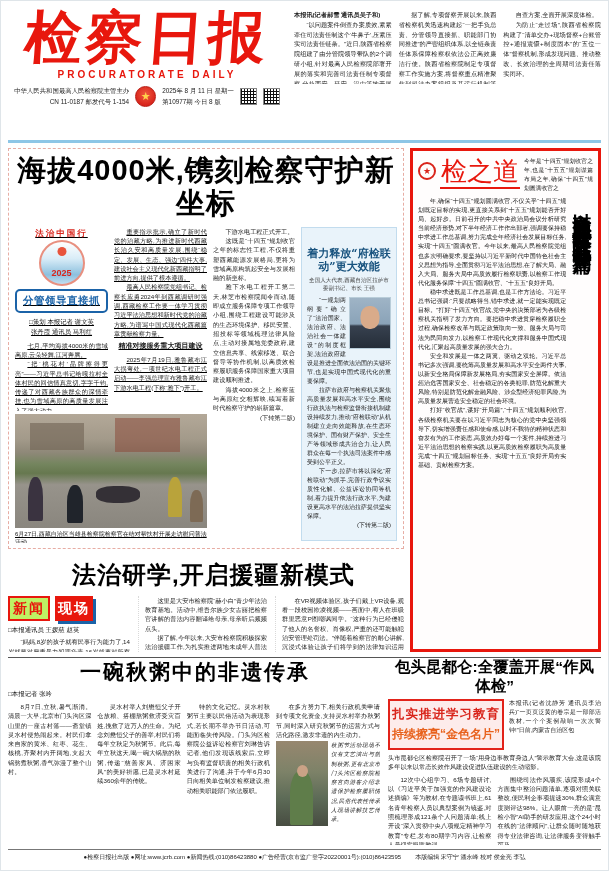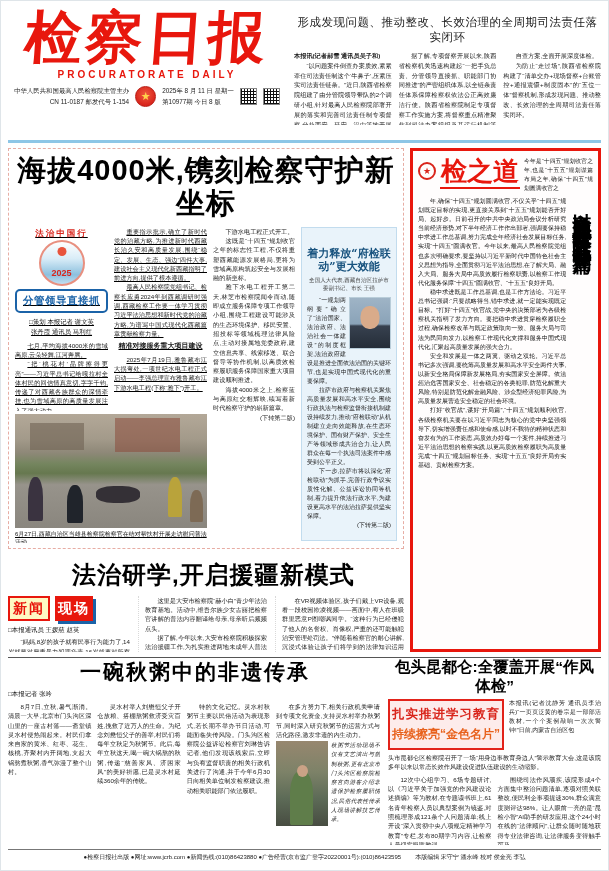--- a/index.html
+++ b/index.html
@@ -64,36 +64,36 @@
   .fj-head{font-family:"DejaVu Serif",serif;font-size:11px;color:#17527e;text-align:center;font-weight:bold;margin:15px 0 3px;line-height:1.25;}
   .fj-byline{font-size:5.6px;color:#444;text-align:center;margin-bottom:3px;}
   .fj-photo{float:right;width:42px;height:52px;margin:1px 0 2px 3px;border:1px solid #b9cdd9;background:linear-gradient(180deg,#9fb4c6 0%,#8aa3b8 52%,#37414f 56%,#252d38 100%);position:relative;}
   .fj-face{position:absolute;top:8px;left:50%;transform:translateX(-50%);width:19px;height:23px;background:#d9ab8a;border-radius:45%;}
   .fujian .smalltext{font-size:6px;}
 
   
   .jzd{flex:1;min-width:0;border:3px solid #e8170d;padding:6px 5px 5px;display:flex;flex-direction:column;overflow:hidden;background:#fffdfd;}
   .jzd-head{display:flex;align-items:flex-start;gap:4px;margin-bottom:4px;flex:none;}
   .jzd-emblem{width:18px;height:18px;border-radius:50%;border:2px solid #d9251c;color:#d9251c;font-size:9px;display:flex;align-items:center;justify-content:center;margin-top:5px;flex:none;}
-  .jzd-logo{font-family:"DejaVu Serif",serif;font-size:26px;font-weight:700;color:#e8170d;line-height:1.1;flex:none;border-bottom:2px solid #e8170d;padding:0 1px 1px;}
+  .jzd-logo{font-family:"DejaVu Serif",serif;font-size:26px;font-weight:400;color:#e8170d;line-height:1.1;flex:none;border-bottom:2px solid #e8170d;padding:0 1px 1px;}
   .jzd-intro{flex:1;min-width:0;font-size:5.8px;line-height:1.55;color:#222;text-align:justify;}
   .jzd-content{flex:1;display:flex;gap:5px;overflow:hidden;}
   .jzd-text{flex:1;min-width:0;font-size:6px;line-height:1.52;text-align:justify;color:#111;overflow:hidden;}
   .jzd-text p{text-indent:2em;}
   .jzd-vert{writing-mode:vertical-rl;text-orientation:upright;font-size:19px;font-weight:900;letter-spacing:2px;line-height:1.15;color:#000;flex:none;}
 
   
   .yanxue{margin-top:5px;flex:1;overflow:hidden;}
   .yx-headline{font-size:24px;font-weight:900;margin:5px 0 5px 64px;letter-spacing:1px;color:#000;}
   .yx-cols{display:flex;gap:8px;height:100px;overflow:hidden;}
   .yx-col{flex:1;min-width:0;font-size:6.2px;line-height:1.5;text-align:justify;color:#222;}
   .yx-col + .yx-col{border-left:1px dotted #d9d9d9;padding-left:6px;}
   .yx-col p{text-indent:2em;}
   .xwxc{display:flex;align-items:center;gap:5px;margin-bottom:4px;}
-  .xw{color:#e8170d;border:2px solid #e8170d;font-weight:900;font-size:14px;padding:0 3px;letter-spacing:2px;background:#fef9c3;}
+  .xw{color:#e8170d;border:2px solid #e8170d;font-weight:900;font-size:14px;padding:0 3px;letter-spacing:2px;background:#bef264;}
   .xc{background:#e8170d;color:#fff;font-weight:900;font-size:14px;padding:2px 3px;letter-spacing:2px;box-shadow:3px 3px 0 #1b63a8;}
   .yx-byline{font-size:6.4px;margin:2px 0 3px;color:#111;}
 
   
   .bottom{border-top:1px solid #555;margin-top:5px;display:flex;gap:8px;height:188px;overflow:hidden;}
   .qiuzhou{width:372px;flex:none;}
   .qz-headline{font-size:21px;font-weight:900;margin:0 0 4px 72px;letter-spacing:2px;color:#000;}
   .banner{background:#e2231a;color:#fff;font-weight:bold;font-size:9.2px;padding:3px 4px;width:192px;letter-spacing:0.2px;}
   .qz-byline{font-size:6.4px;margin:3px 0;color:#111;}
   .qz-cols{display:flex;gap:6px;height:124px;overflow:hidden;}
@@ -136,21 +136,20 @@
         <div class="emblem">★</div>
         <div class="mh-date">
           <div>2025年 8 月 11 日 星期一</div>
           <div>第10977期 今日 8 版</div>
         </div>
         <div class="qr"></div>
         <div class="qr"></div>
       </div>
     </div>
     <div class="top-article">
-      <div class="ta-subhead">形成发现问题、推动整改、长效治理的全周期司法责任落实闭环</div>
       <div class="cols3">
         <div class="tcol">
           <p class="no-indent"><b class="lead-b">本报讯(记者郝雪 通讯员吴子和)</b></p>
           <div>
               <p>“以问题案件倒查办案质效,紧紧牵住司法责任制这个‘牛鼻子’,压紧压实司法责任链条。”近日,陕西省检察院组建了由分管院领导带队的2个调研小组,针对最高人民检察院部署开展的落实和完善司法责任制专项督察,分赴西安、延安、汉中等地开展集中实地调研,深入了解各地检察机关落实司法责任制情况、前期督导整改落实情况,释放“严”字当头的强烈信号。</p>
             </div>
         </div>
         <div class="tcol">
             <p>据了解,专项督察开展以来,陕西省检察机关迅速构建起“一把手负总责、分管领导直接抓、职能部门协同推进”的严密组织体系,以全链条责任体系保障检察权依法公正高效廉洁行使。陕西省检察院制定专项督察工作实施方案,将督察重点精准聚焦到司法办案组织及其运行机制等重要领域,明确严格时间表和路线图。省市县三级检察院梯次发力,制定案件评查、“关键少数”履职监督等制度清单,确保督察不留死角。</p>
           </div>

